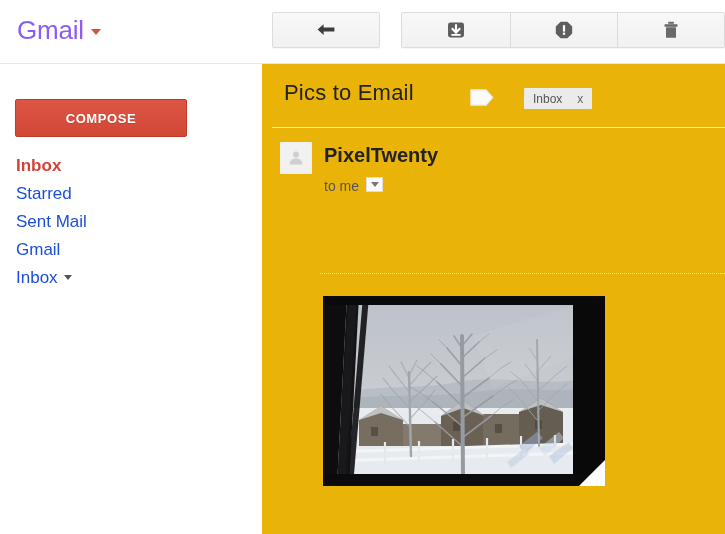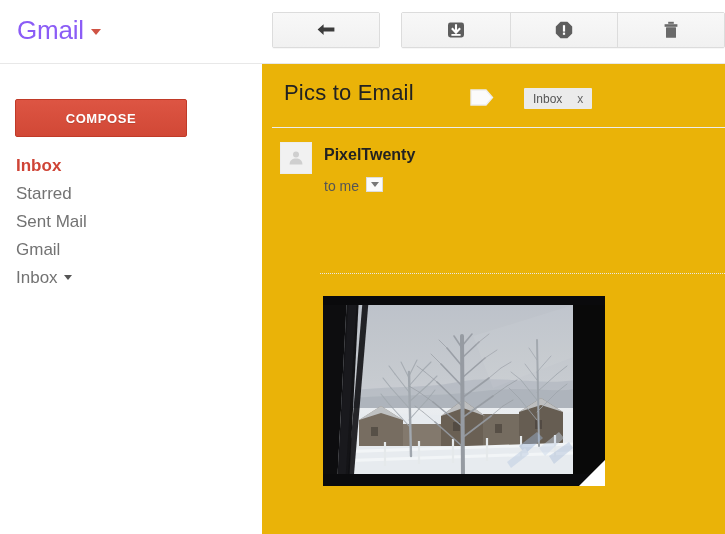--- a/index.html
+++ b/index.html
@@ -113,21 +113,21 @@
     position: absolute;
     left: 0;
     top: 72px;
     width: 262px;
   }
   .folder-item {
     padding: 0 0 0 16px;
     height: 28px;
     line-height: 28px;
     font-size: 17px;
-    color: #737373;
+    color: #1d4ed8;
     white-space: nowrap;
   }
   .folder-item.active {
     color: #cf4436;
     font-weight: bold;
   }
   .folder-item .caret {
     display: inline-block;
     margin-left: 6px;
     width: 0; height: 0;
@@ -217,21 +217,21 @@
     border: 1px solid #ededed;
     box-sizing: border-box;
     display: flex;
     align-items: center;
     justify-content: center;
   }
   #sender-name {
     position: absolute;
     left: 62px;
     top: 5px;
-    font-size: 16px;
+    font-size: 20px;
     font-weight: bold;
     color: #222222;
     line-height: 22px;
     white-space: nowrap;
   }
   #recipient-line {
     position: absolute;
     left: 62px;
     top: 38px;
     font-size: 14px;

